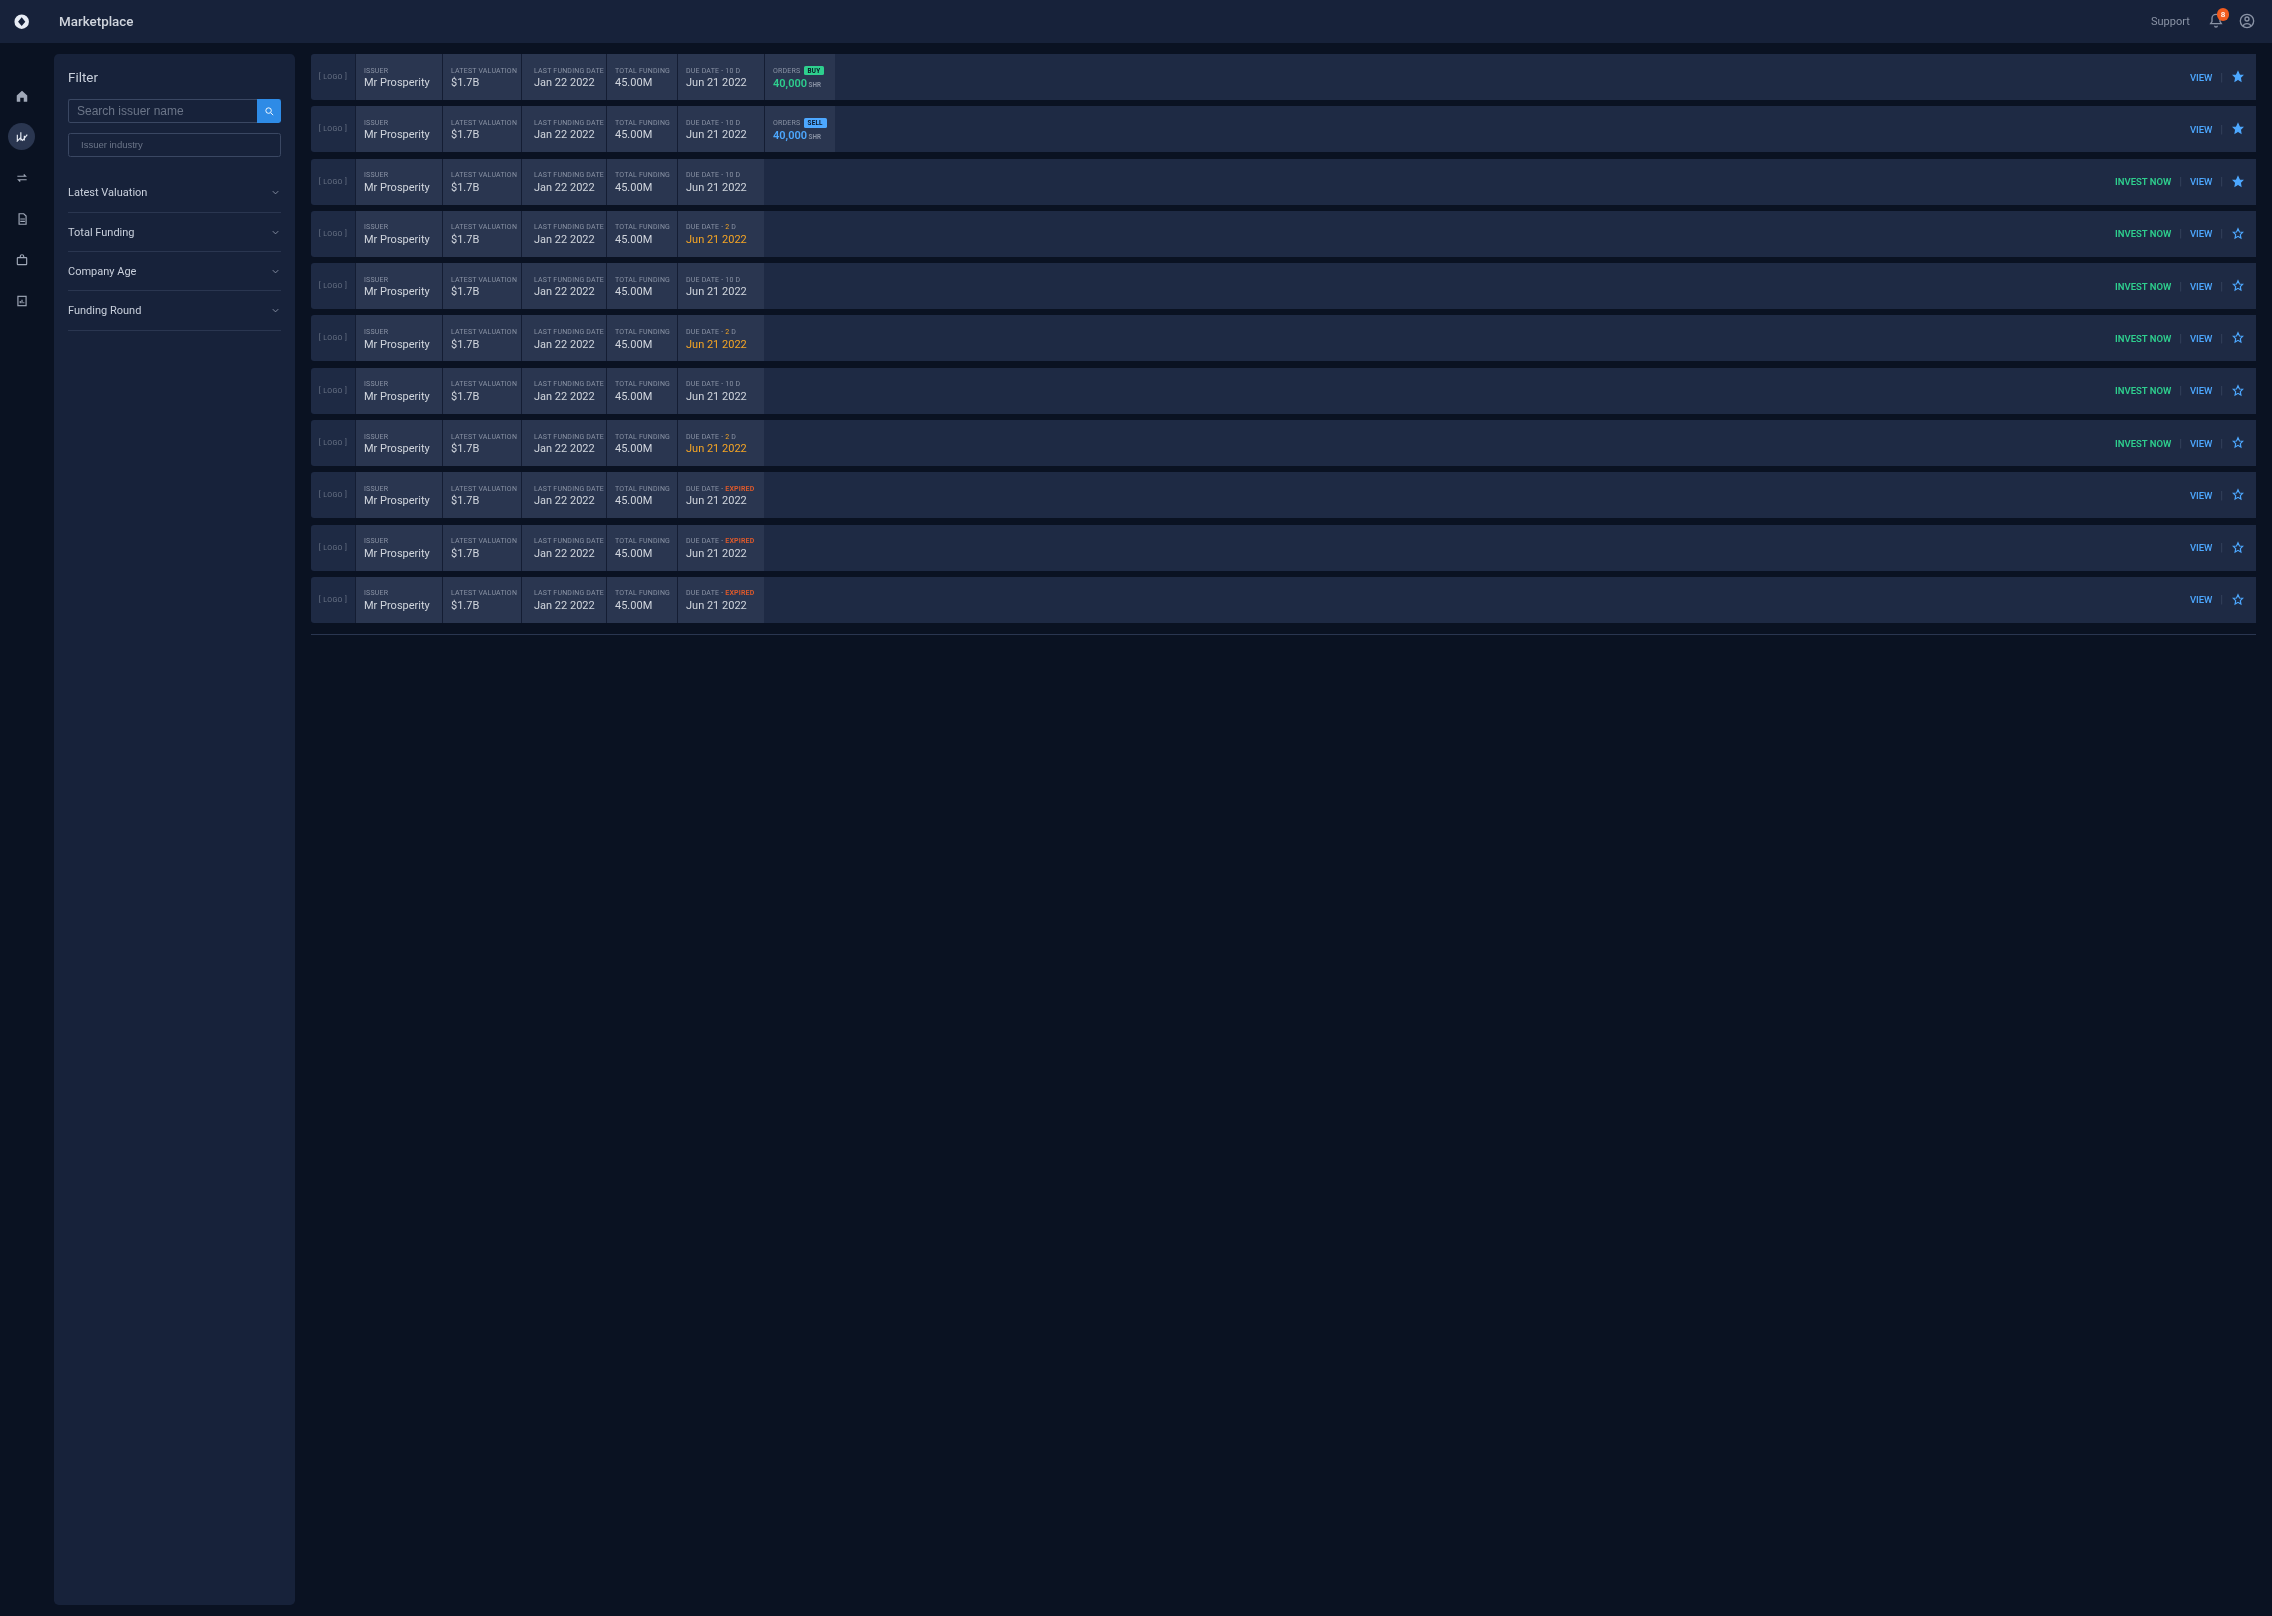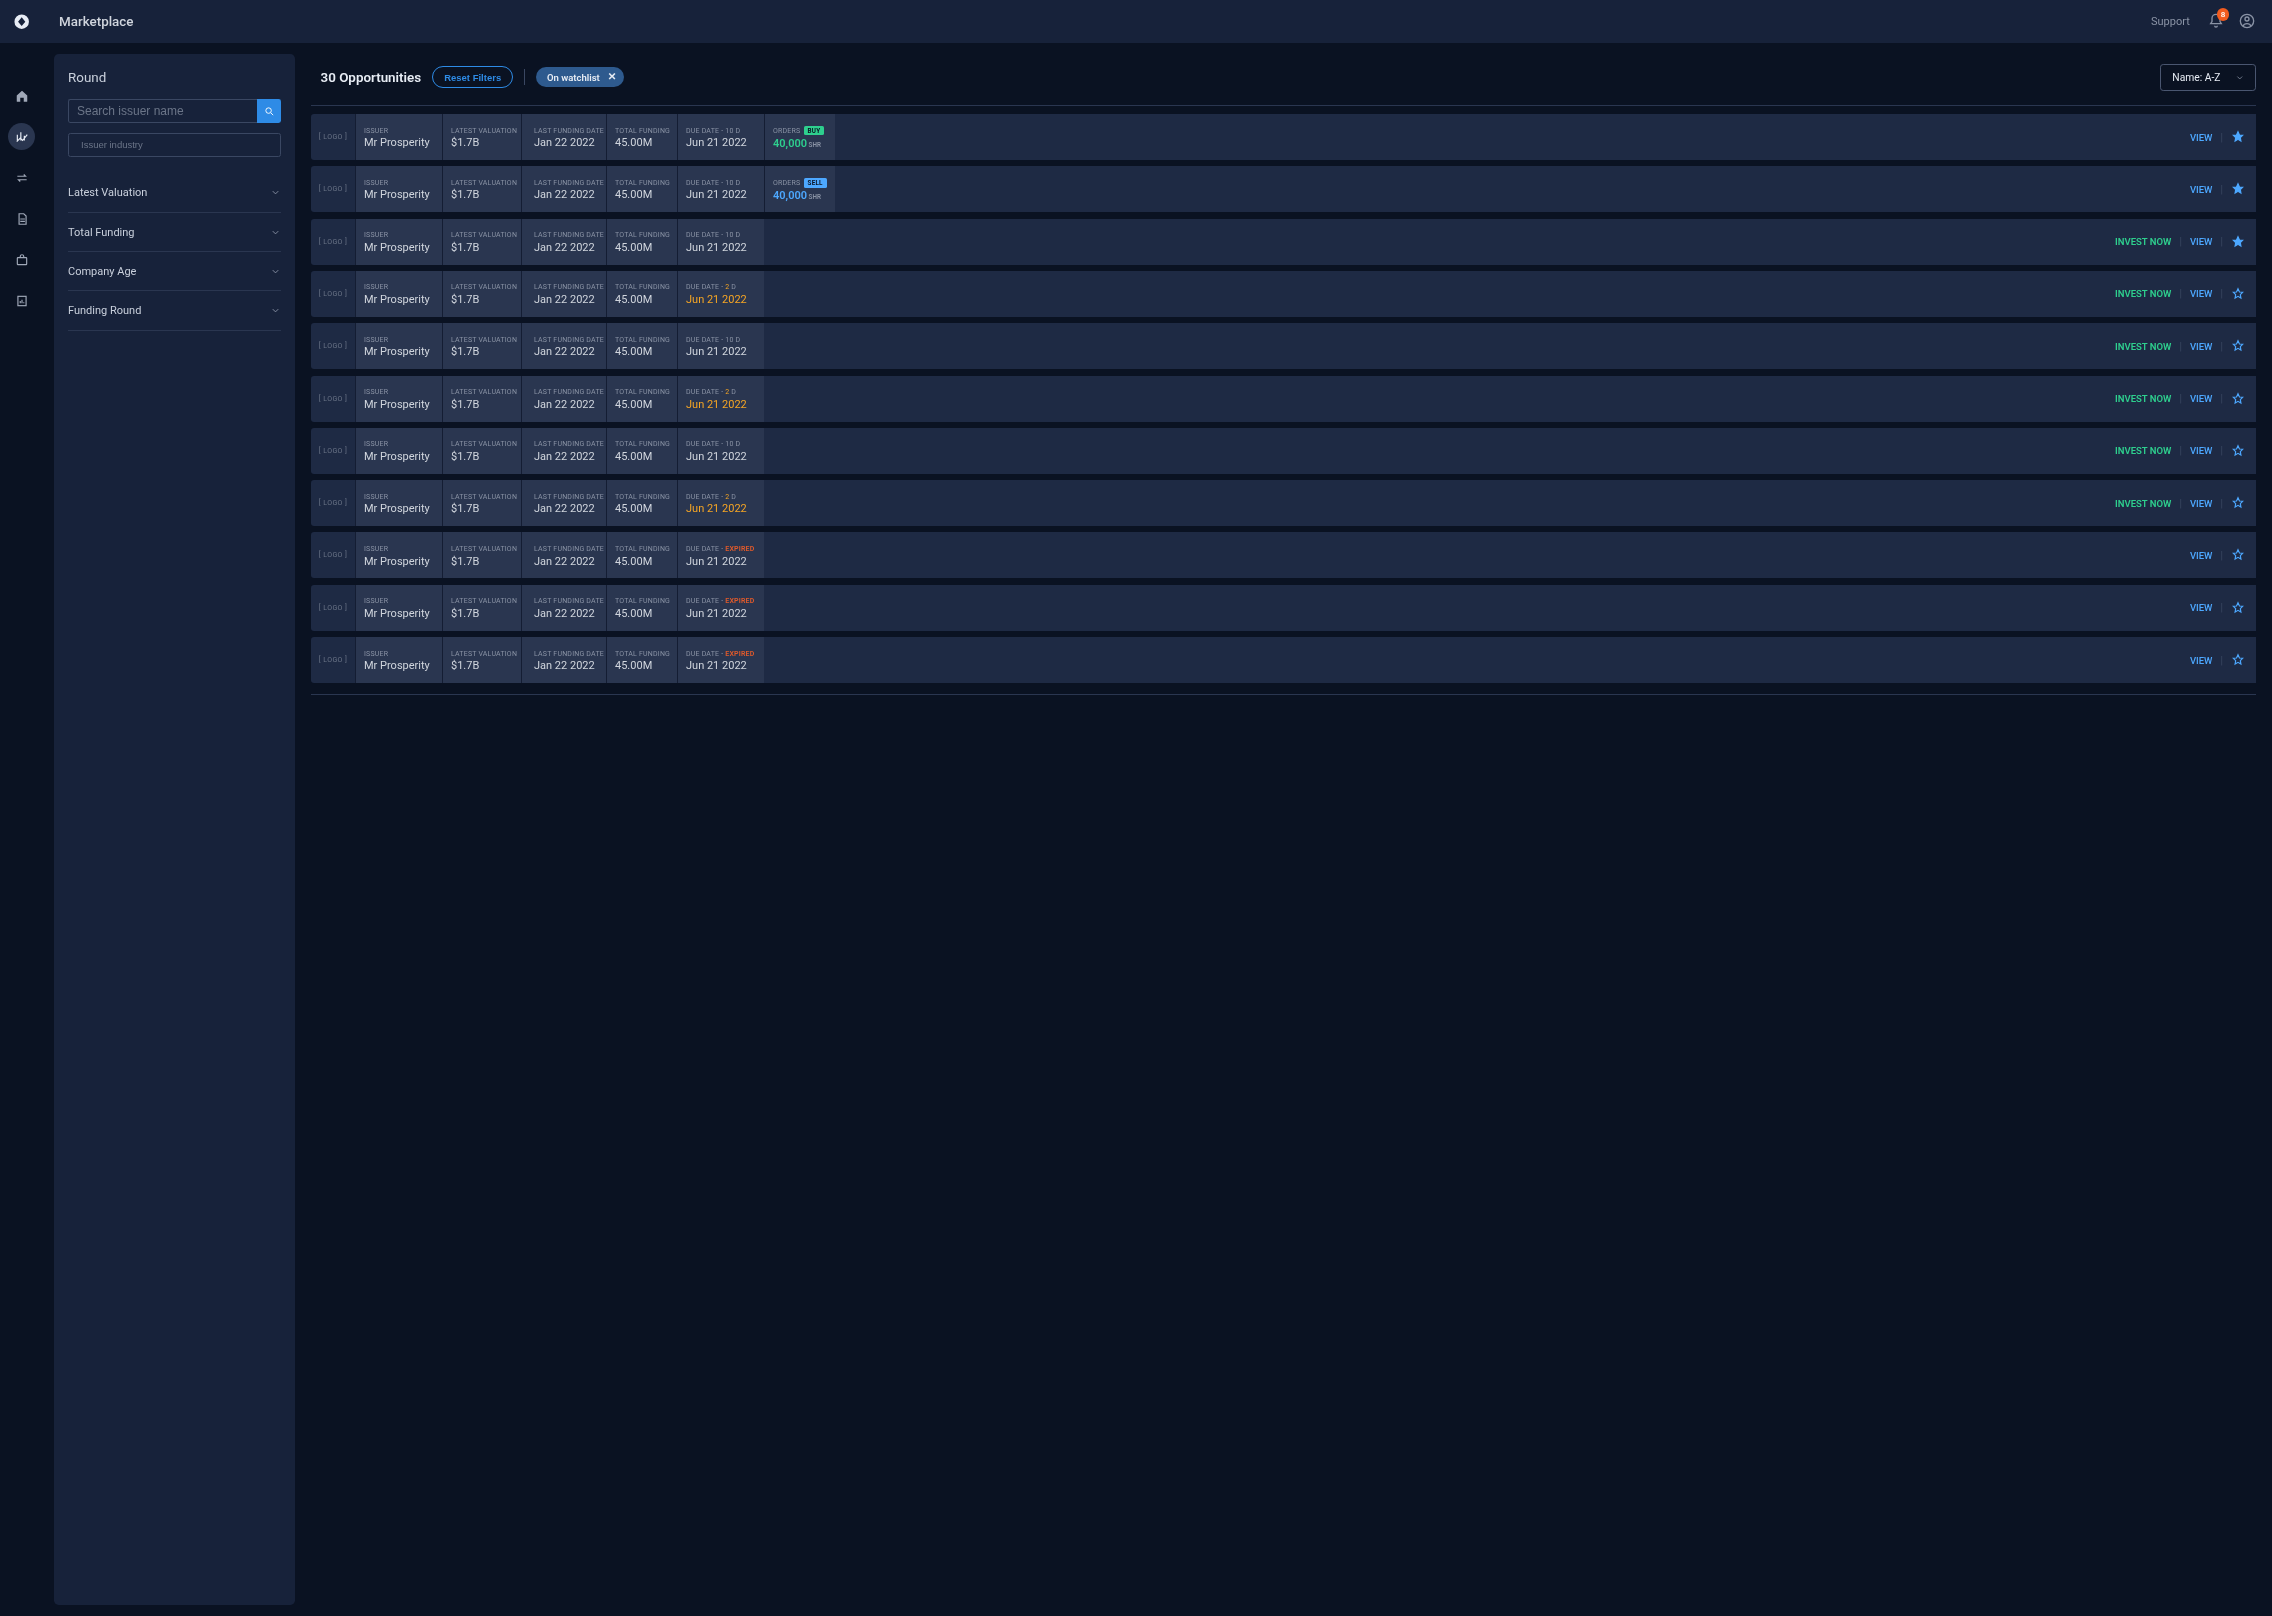--- a/index.html
+++ b/index.html
@@ -427,21 +427,21 @@
         <svg viewBox="0 0 24 24" stroke-width="2">
             <rect x="5" y="4" width="14" height="16"></rect>
             <path d="M9 16v-4m3 4v-6m3 6v-2"></path>
           </svg>
       </div>
     </div>
 
     <div class="content">
 
       <div class="filter-panel">
-        <h3>Round</h3>
+        <h3>Filter</h3>
         <div class="search-group">
           <input class="search-input" placeholder="Search issuer name" style="">
           <button class="search-btn">
             <svg viewBox="0 0 24 24" stroke-width="2">
                 <circle cx="10" cy="10" r="6"></circle>
                 <path d="M20 20l-5-5"></path>
               </svg>
           </button>
         </div>
         <input class="industry-input" placeholder="Issuer industry" style="">
@@ -467,36 +467,20 @@
             <div class="accordion-row">
               <span>Funding Round</span>
               <svg viewBox="0 0 24 24" stroke-width="2">
                 <path d="M6 9l6 6 6-6"></path>
               </svg>
             </div>
           </div>
       </div>
 
       <div class="main">
-        <div class="main-header">
-          <div class="opp-count">30 Opportunities</div>
-          <button class="reset-btn">Reset Filters</button>
-          <div class="vdiv"></div>
-          <div class="chip">
-            <span>On watchlist</span>
-            <span class="x">✕</span>
-          </div>
-          <div class="spacer"></div>
-          <div class="sort-select">
-            <span>Name: A-Z</span>
-            <svg viewBox="0 0 24 24" stroke-width="2">
-                <path d="M6 9l6 6 6-6"></path>
-              </svg>
-          </div>
-        </div>
         <div class="rows" id="rows">
             <div class="row">
     <div class="logo-cell">[ LOGO ]</div>
     <div class="cell issuer">
       <div class="label">ISSUER</div>
       <div class="value">Mr Prosperity</div>
     </div>
     <div class="cell val">
       <div class="label">LATEST VALUATION</div>
       <div class="value">$1.7B</div>

